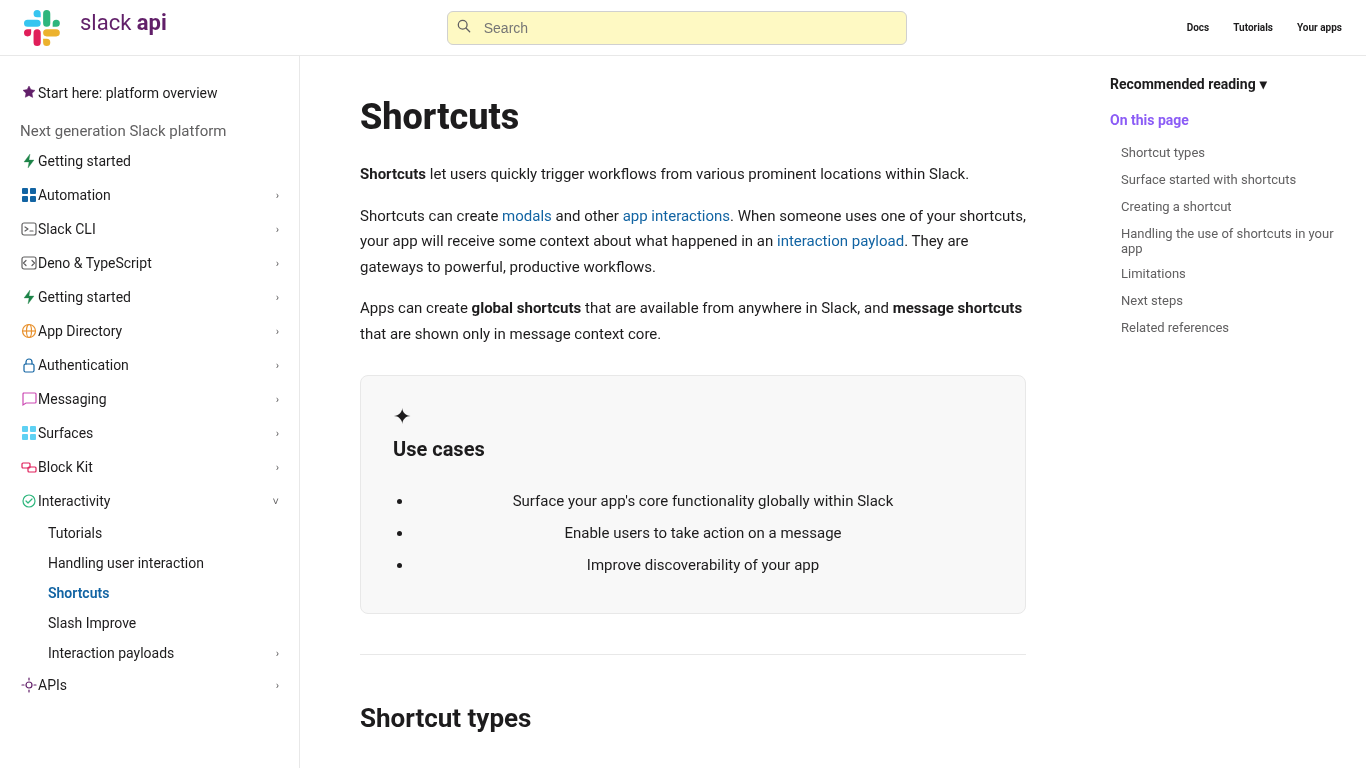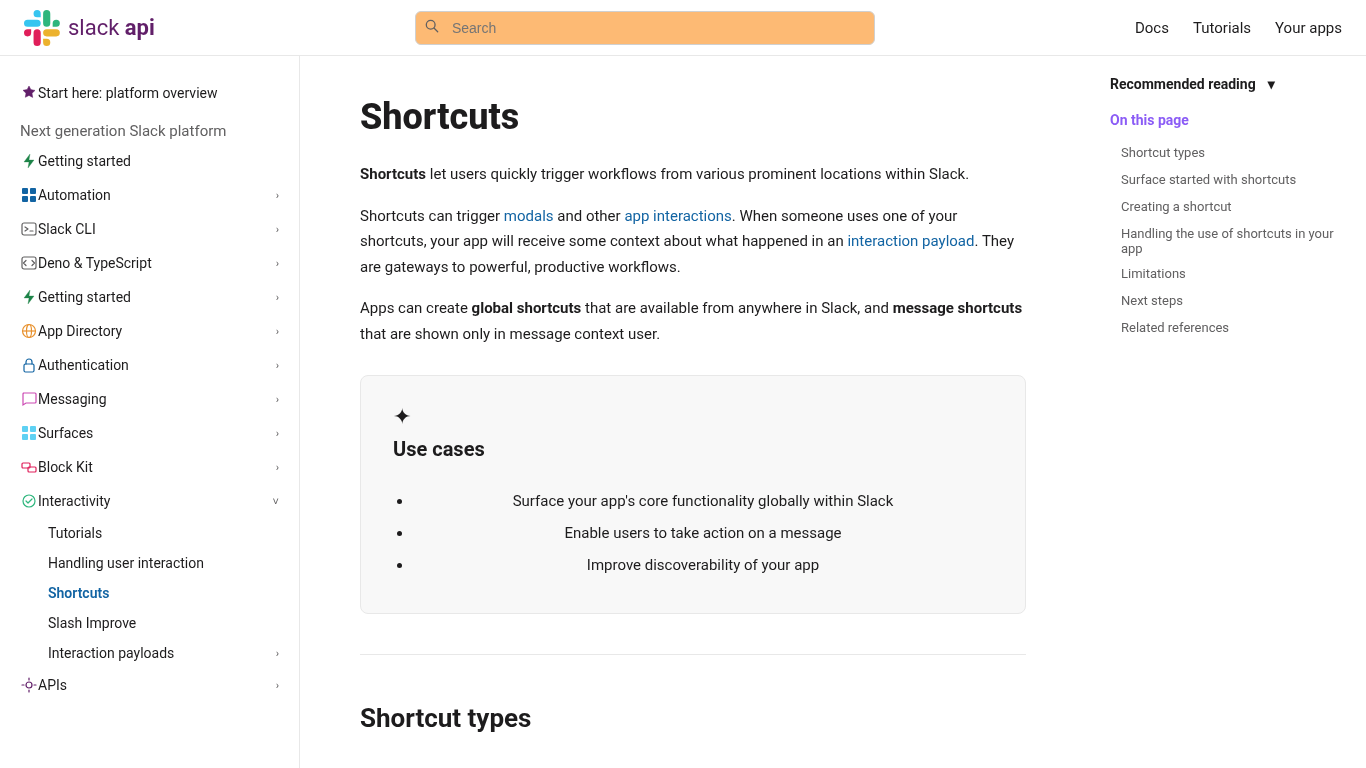--- a/index.html
+++ b/index.html
@@ -6,41 +6,41 @@
     body { font-family: -apple-system, BlinkMacSystemFont, 'Segoe UI', Roboto, sans-serif; font-size: 15px; color: #1d1c1d; background: #fff; }
 
     
     .header {
       position: fixed; top: 0; left: 0; right: 0; height: 56px;
       background: #fff; border-bottom: 1px solid #e8e8e8;
       display: flex; align-items: center; padding: 0 24px;
       z-index: 100; justify-content: space-between;
     }
     .header-left { display: flex; align-items: center; }
-    .logo { display: flex; align-items: center; gap: 8px; text-decoration: none; }
+    .logo { display: flex; align-items: flex-start; gap: 20px; text-decoration: none; }
     .logo-icon { width: 36px; height: 36px; }
     .logo-text { font-size: 22px; font-weight: 700; color: #1d1c1d; }
     .logo-text span { color: #611f69; }
     .header-search {
       flex: 1; max-width: 460px; margin: 0 40px;
       position: relative;
     }
     .header-search input {
       width: 100%; padding: 8px 16px 8px 36px;
       border: 1px solid #d0d0d0; border-radius: 6px;
-      font-size: 14px; color: #616061; background: #fdba74;
+      font-size: 14px; color: #616061; background: #fef9c3;
       outline: none;
     }
     .header-search .search-icon-wrap {
       position: absolute; left: 10px; top: 50%; transform: translateY(-50%);
       color: #616061;
     }
     .header-nav { display: flex; gap: 24px; align-items: center; }
     .header-nav a {
-      text-decoration: none; color: #1d1c1d; font-size: 15px; font-weight: 400;
+      text-decoration: none; color: #1d1c1d; font-size: 10px; font-weight: 700;
     }
 
     
     .layout {
       display: flex; margin-top: 56px; min-height: calc(100vh - 56px);
     }
 
     
     .sidebar {
       width: 300px; flex-shrink: 0;
@@ -86,21 +86,21 @@
       padding: 28px 32px; margin: 28px 0;
     }
     .use-cases-box .box-icon { font-size: 22px; margin-bottom: 8px; }
     .use-cases-box h3 { font-size: 20px; font-weight: 700; margin-bottom: 28px; color: #1d1c1d; }
     .use-cases-box ul { padding-left: 20px; text-align: center; }
     .use-cases-box ul li { margin-bottom: 8px; font-size: 15px; line-height: 1.6; color: #1d1c1d; }
 
     
     .recommended-reading {
       font-size: 14px; font-weight: 700; color: #1d1c1d;
-      margin-bottom: 20px; display: flex; align-items: center; gap: 12px;
+      margin-bottom: 20px; display: flex; align-items: center; gap: 4px;
       cursor: pointer;
     }
     .on-this-page-title {
       font-size: 14px; font-weight: 700; color: #8b5cf6; margin-bottom: 12px;
     }
     .toc-item {
       display: flex; align-items: flex-start; gap: 8px;
       padding: 5px 0; font-size: 13px; color: #616061; cursor: pointer;
     }
     .toc-item .toc-bar {
@@ -331,25 +331,25 @@
 
   <main class="main">
     <h1>Shortcuts</h1>
 
     <p>
       <strong>Shortcuts</strong>
       <span>let users quickly trigger workflows from various prominent locations within Slack.</span>
     </p>
 
     <p>
-      <span>Shortcuts can trigger </span><a href="#">modals</a><span> and other </span><a href="#">app interactions</a><span>. When someone uses one of your shortcuts, your app will receive some context about what happened in an </span><a href="#">interaction payload</a><span>. They are gateways to powerful, productive workflows.</span>
+      <span>Shortcuts can create </span><a href="#">modals</a><span> and other </span><a href="#">app interactions</a><span>. When someone uses one of your shortcuts, your app will receive some context about what happened in an </span><a href="#">interaction payload</a><span>. They are gateways to powerful, productive workflows.</span>
     </p>
 
     <p>
-      <span>Apps can create </span><strong>global shortcuts</strong><span> that are available from anywhere in Slack, and </span><strong>message shortcuts</strong><span> that are shown only in message context user.</span>
+      <span>Apps can create </span><strong>global shortcuts</strong><span> that are available from anywhere in Slack, and </span><strong>message shortcuts</strong><span> that are shown only in message context core.</span>
     </p>
 
     <div class="use-cases-box">
       <div class="box-icon">✦</div>
       <h3>Use cases</h3>
       <ul>
         <li>Surface your app's core functionality globally within Slack</li>
         <li>Enable users to take action on a message</li>
         <li>Improve discoverability of your app</li>
       </ul>

